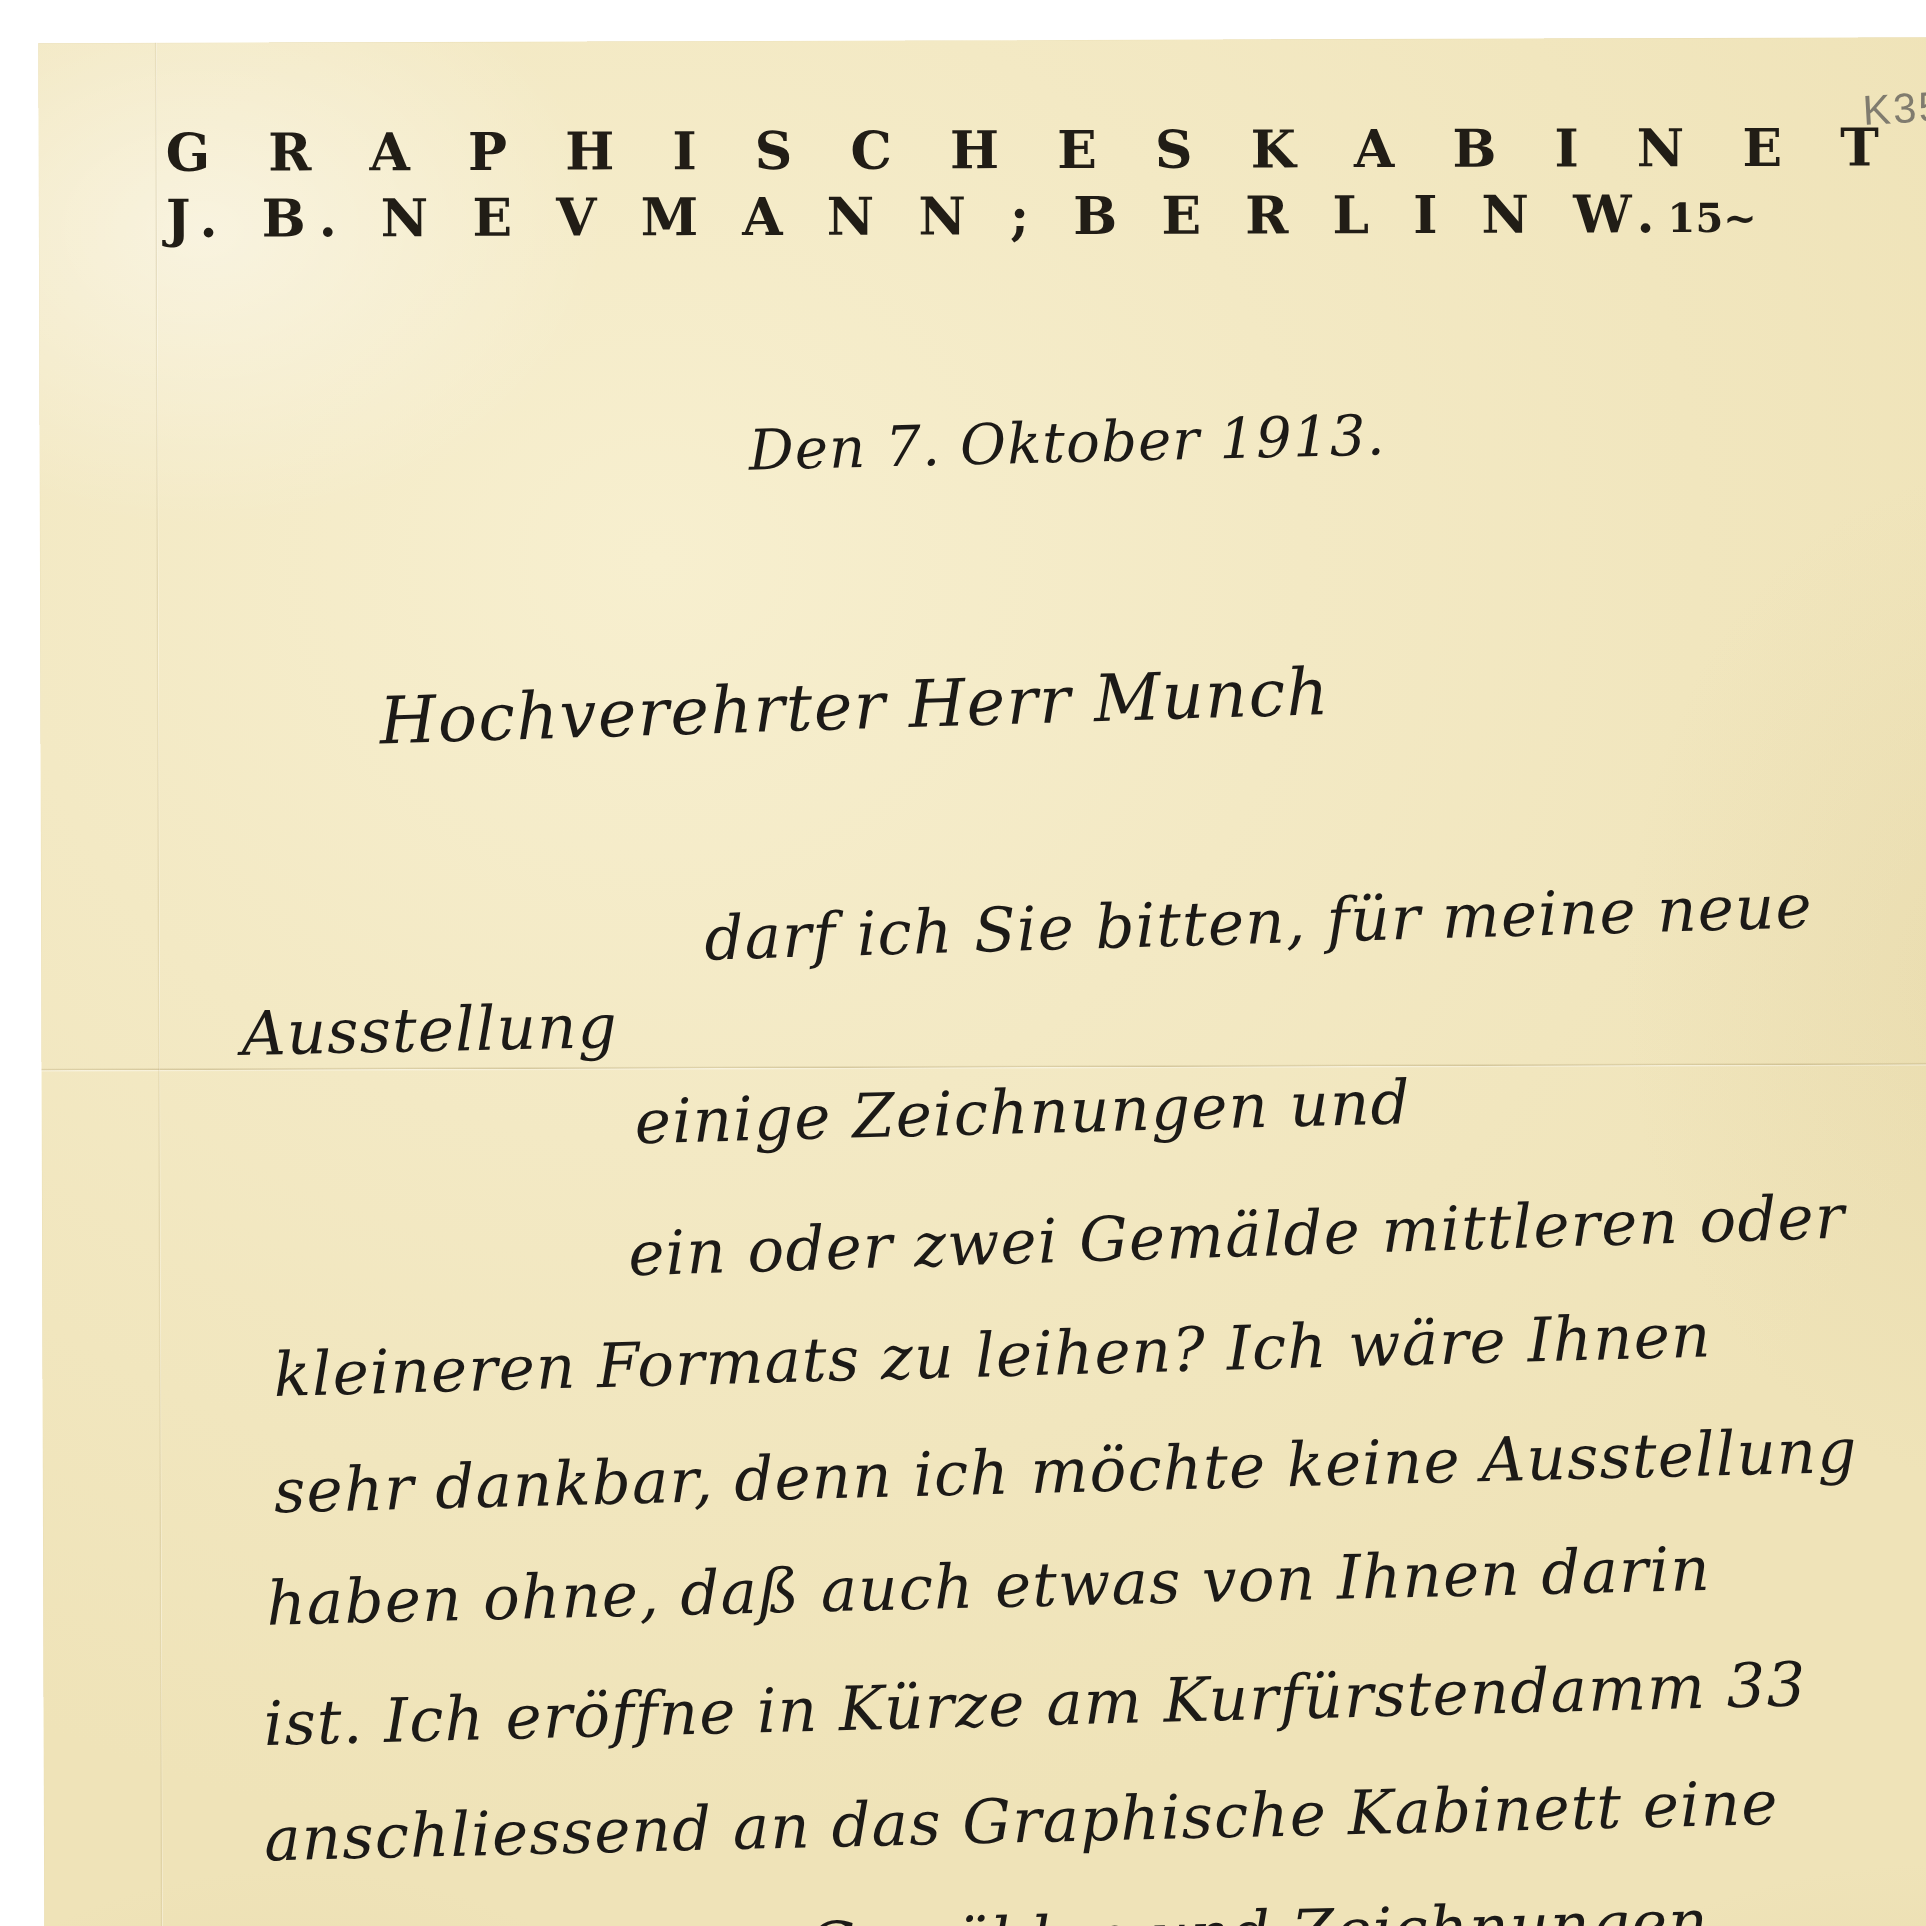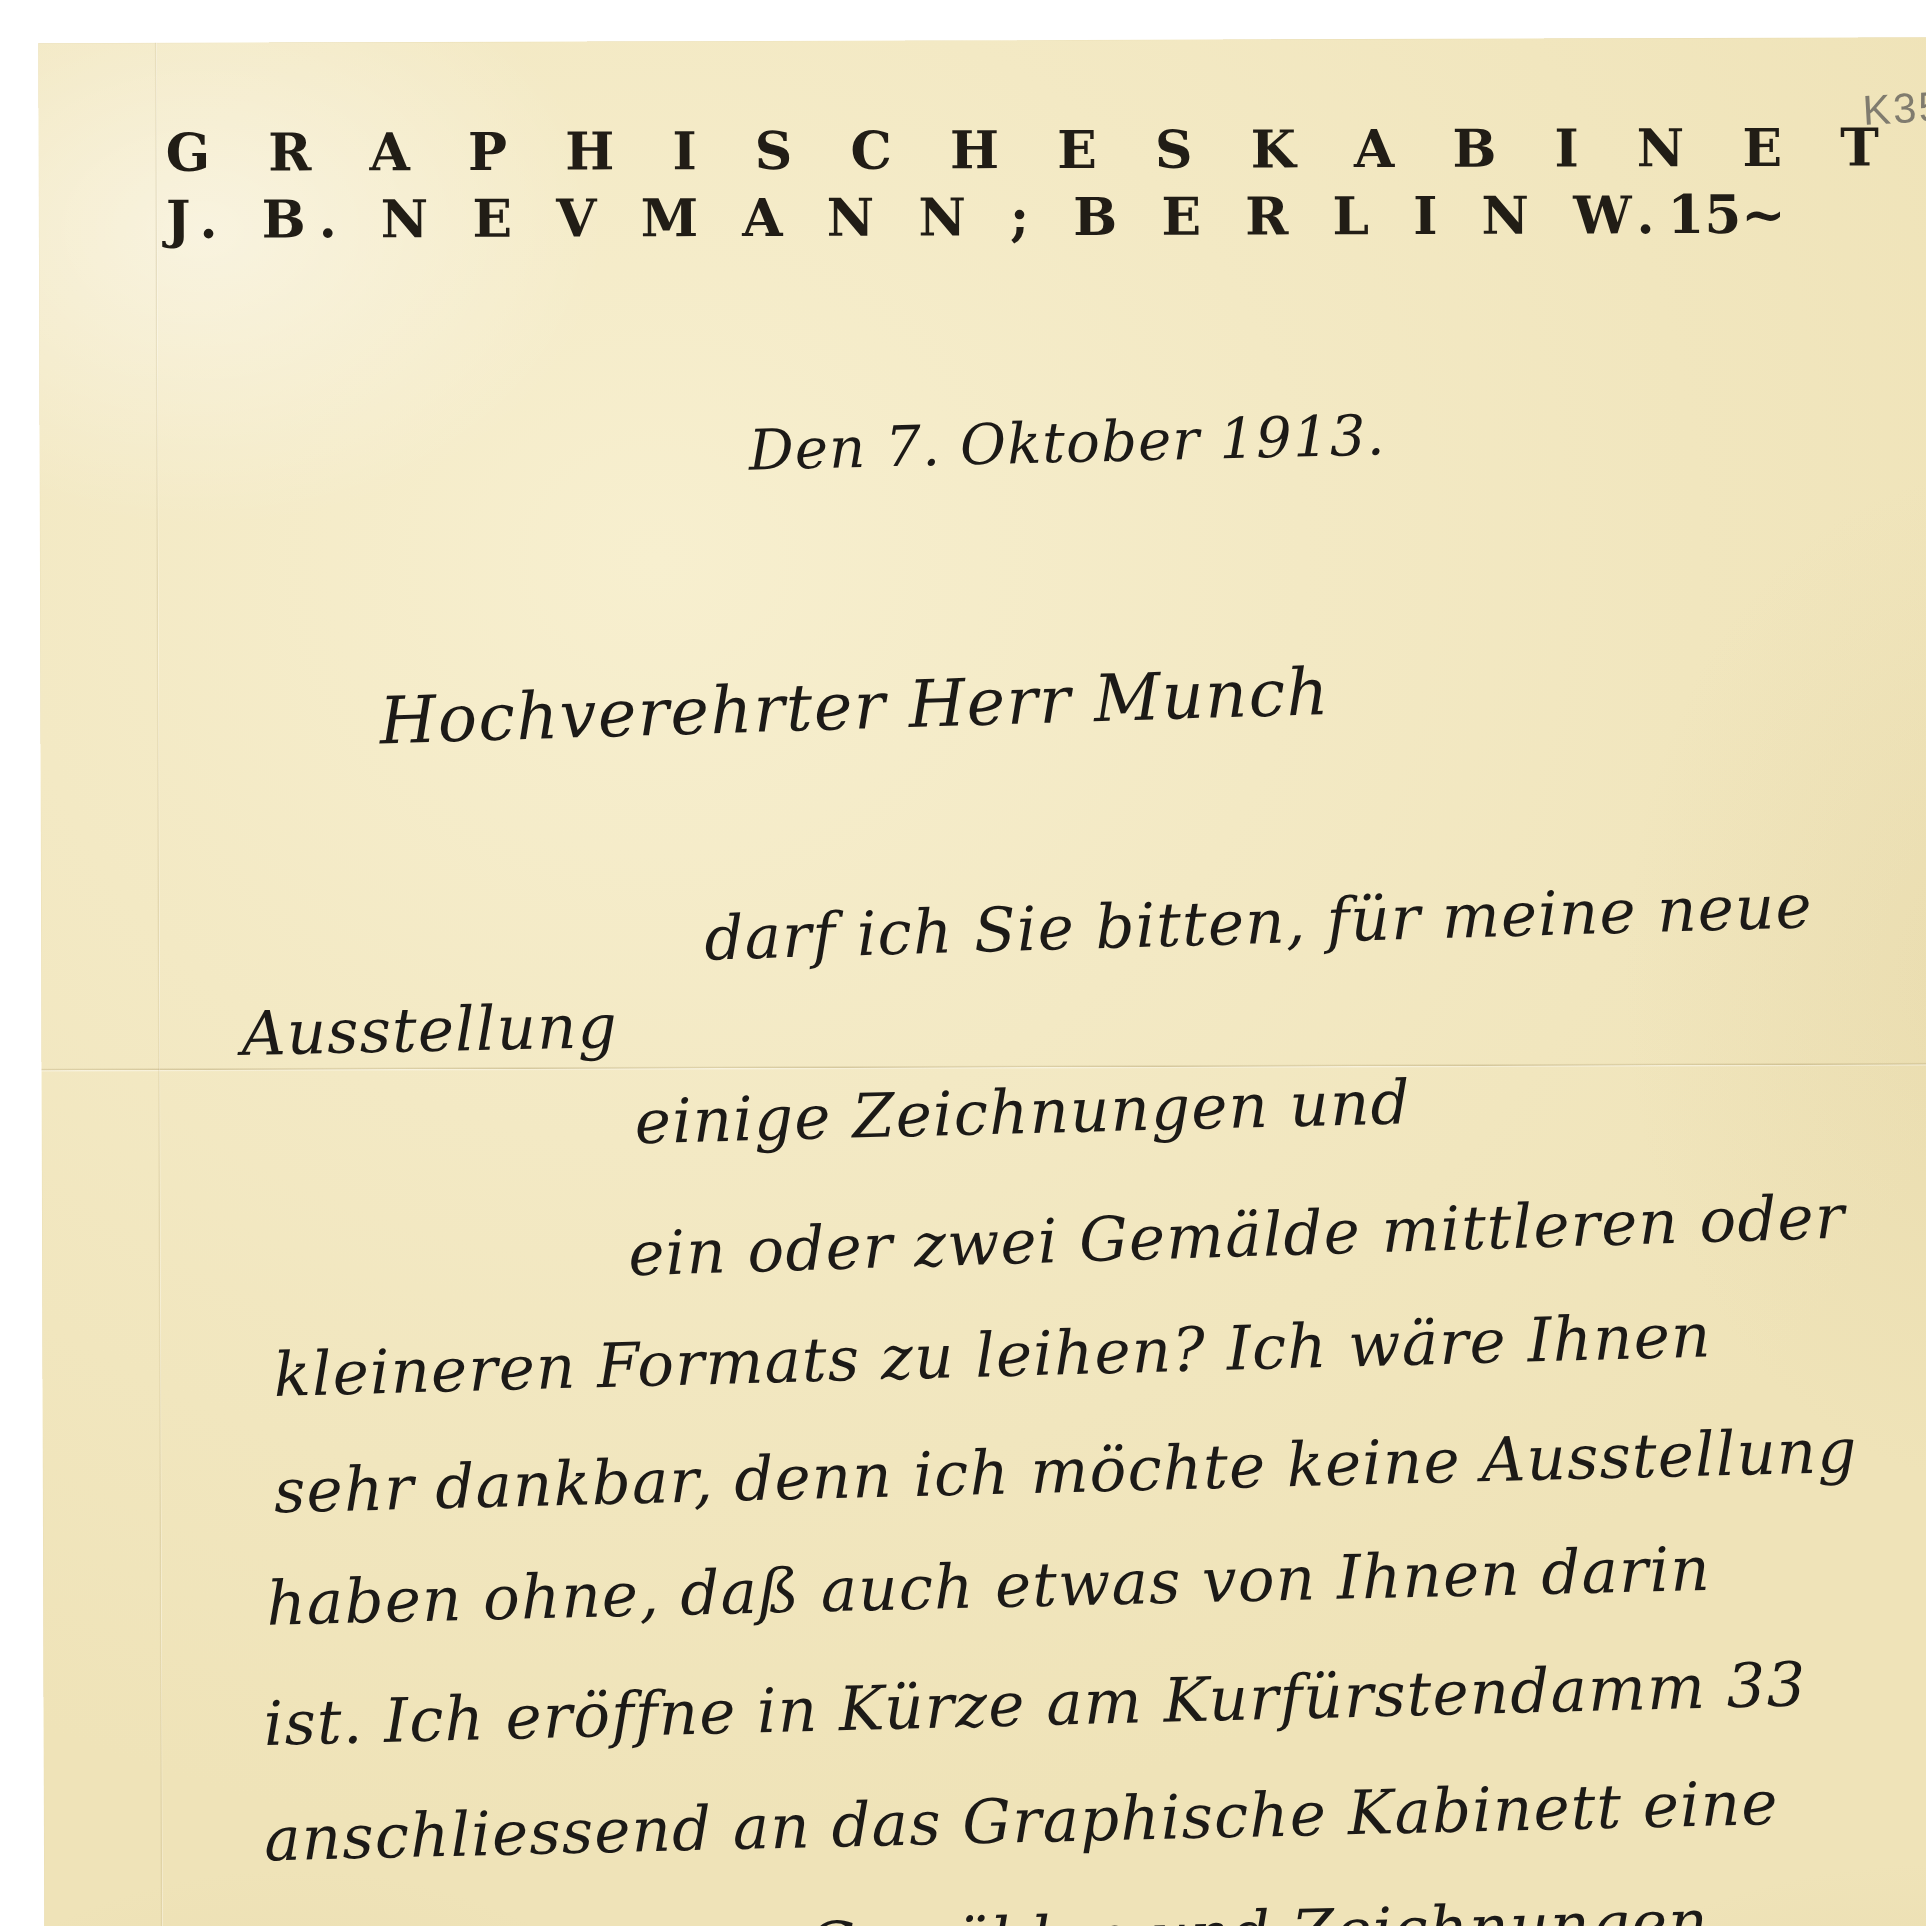--- a/index.html
+++ b/index.html
@@ -87,21 +87,21 @@
     line-height: 1.12;
   }
   .lh-line-2 {
     font-size: 52px;
     letter-spacing: 13px;
     line-height: 1.12;
     margin-top: 7.7px;
   }
   .lh-tail {
     letter-spacing: 0;
-    font-size: 53px;
+    font-size: 40px;
   }
 
   
   .archive-no {
     position: absolute;
     right: 96px;
     top: 46px;
     font-family: "Liberation Sans", sans-serif;
     font-size: 42px;
     color: #6d6a62;

